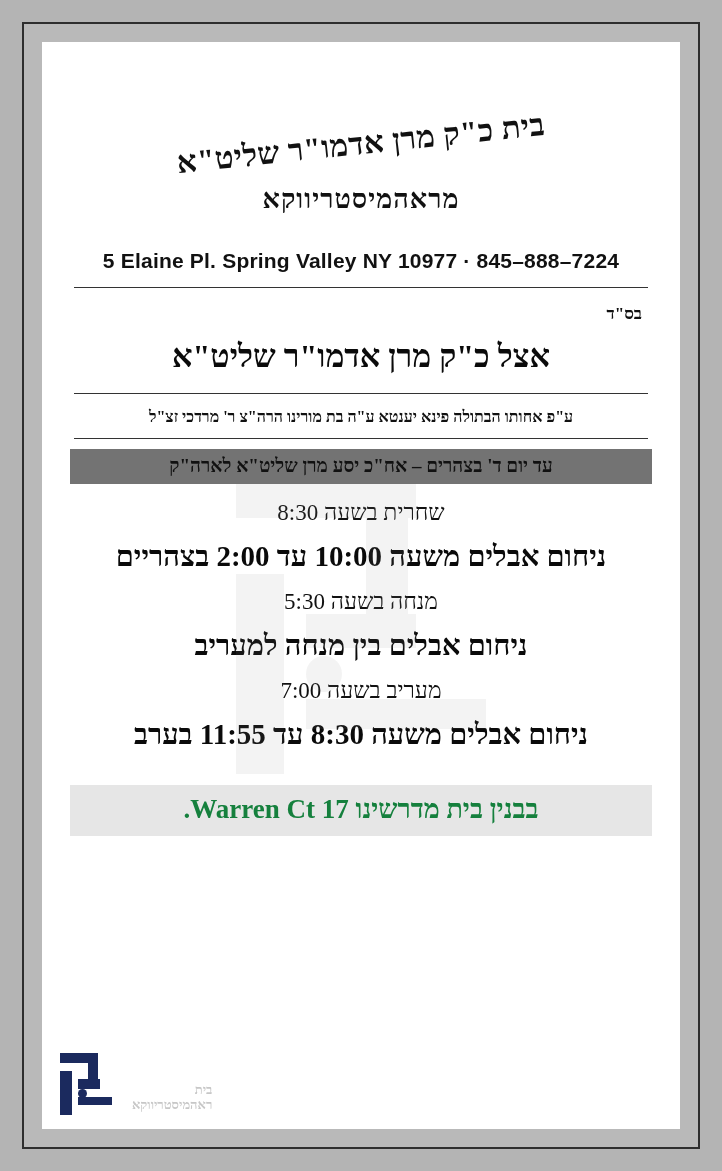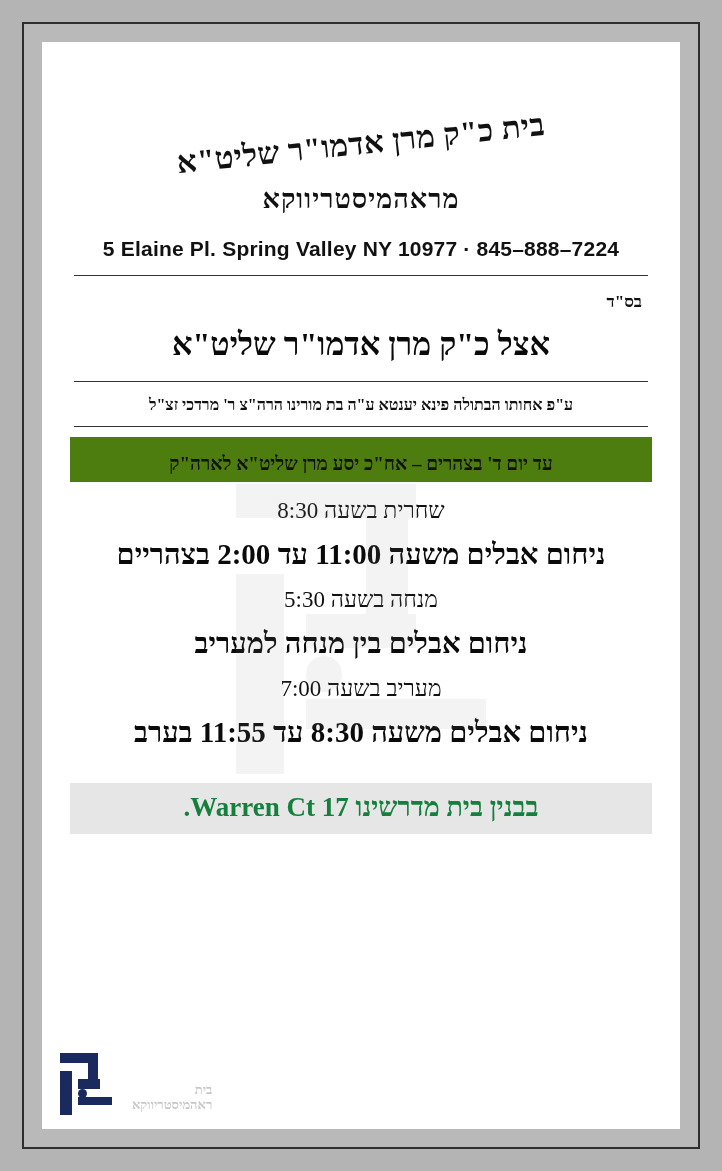--- a/index.html
+++ b/index.html
@@ -77,21 +77,21 @@
     color: #111;
     margin-top: 22px;
     letter-spacing: 1px;
   }
   .hdr-addr {
     text-align: center;
     font-family: "Liberation Sans", sans-serif;
     font-size: 21px;
     font-weight: bold;
     color: #111;
-    margin-top: 22px;
+    margin-top: 34px;
     letter-spacing: 0.2px;
   }
   .rule {
     border: none;
     border-top: 1.5px solid #333;
     margin: 14px 4px 0 4px;
   }
   .bsd {
     text-align: right;
     direction: rtl;
@@ -132,27 +132,27 @@
     font-weight: bold;
     color: #111;
     margin-top: 14px;
   }
   .rule3 {
     border: none;
     border-top: 1.5px solid #333;
     margin: 12px 4px 0 4px;
   }
   .band {
-    background: #4d7c0f;
+    background: #737373;
     text-align: center;
     direction: rtl;
     font-size: 19px;
     font-weight: bold;
     color: #111;
-    padding: 16px 0 7px 0;
+    padding: 6px 0 7px 0;
     margin-top: 10px;
   }
   .sched {
     margin-top: 12px;
   }
   .sched-light {
     text-align: center;
     direction: rtl;
     font-size: 23px;
     color: #111;
@@ -239,21 +239,21 @@
       <hr class="rule2">
 
       <div class="line-small">ע"פ אחותו הבתולה פינא יענטא ע"ה בת מורינו הרה"צ ר' מרדכי זצ"ל</div>
 
       <hr class="rule3">
 
       <div class="band">עד יום ד' בצהרים – אח"כ יסע מרן שליט"א לארה"ק</div>
 
       <div class="sched">
         <div class="sched-light">שחרית בשעה 8:30</div>
-        <div class="sched-bold">ניחום אבלים משעה 11:00 עד 2:00 בצהריים</div>
+        <div class="sched-bold">ניחום אבלים משעה 10:00 עד 2:00 בצהריים</div>
         <div class="sched-light">מנחה בשעה 5:30</div>
         <div class="sched-bold">ניחום אבלים בין מנחה למעריב</div>
         <div class="sched-light">מעריב בשעה 7:00</div>
         <div class="sched-bold">ניחום אבלים משעה 8:30 עד 11:55 בערב</div>
       </div>
 
       <div class="band-bottom">בבנין בית מדרשינו 17 Warren Ct.</div>
 
       <div class="logo">
         <div class="logo-mark">

